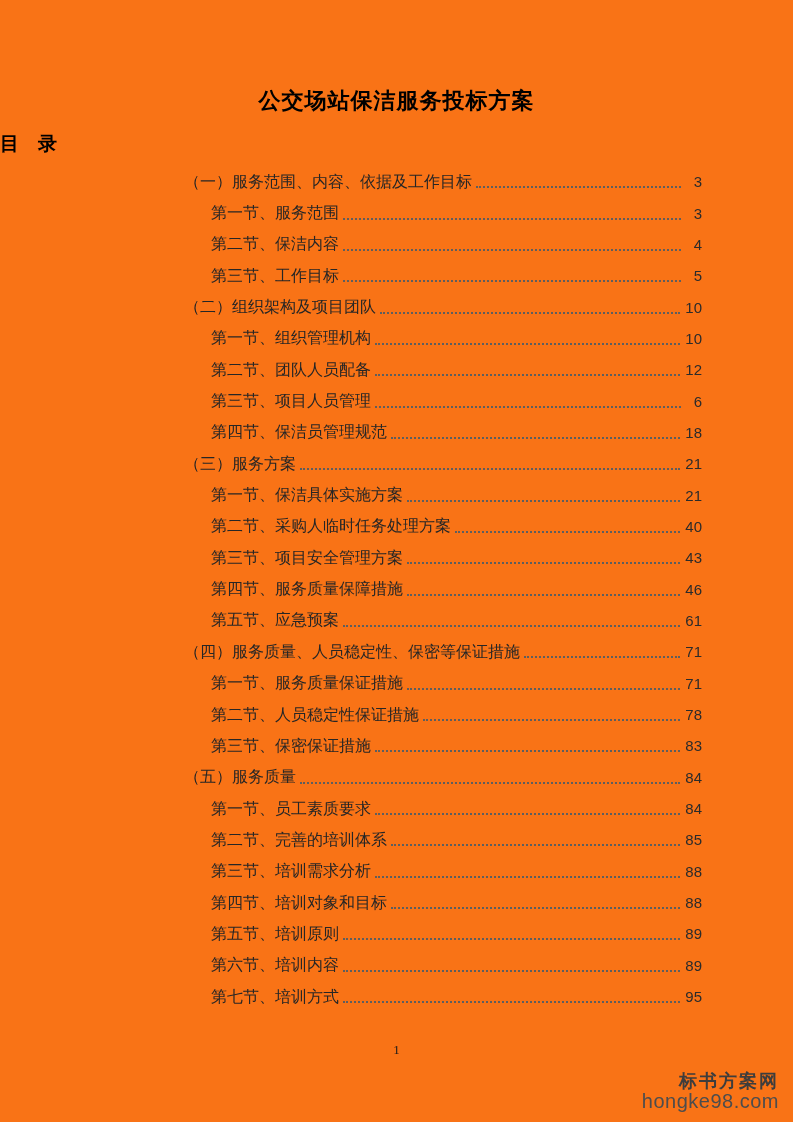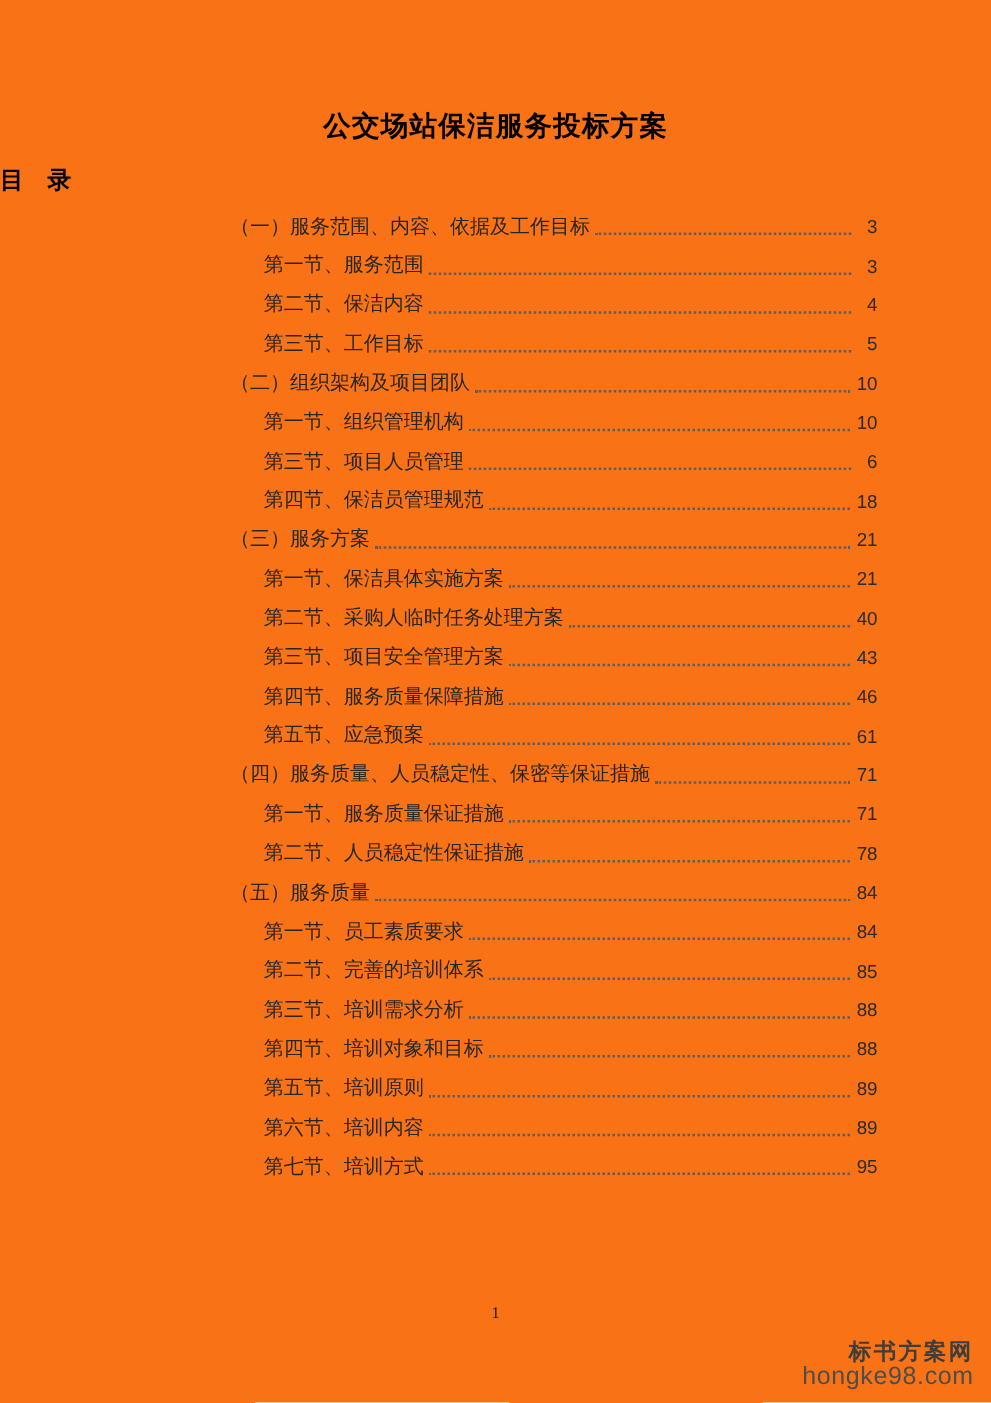--- a/index.html
+++ b/index.html
@@ -140,20 +140,25 @@
     <span class="toc-label">（二）组织架构及项目团队</span>
     <span class="toc-dots"></span>
     <span class="toc-page">10</span>
   </div>
       <div class="toc-row lvl2">
     <span class="toc-label">第一节、组织管理机构</span>
     <span class="toc-dots"></span>
     <span class="toc-page">10</span>
   </div>
       <div class="toc-row lvl2">
+    <span class="toc-label">第二节、团队人员配备</span>
+    <span class="toc-dots"></span>
+    <span class="toc-page">12</span>
+  </div>
+      <div class="toc-row lvl2">
     <span class="toc-label">第三节、项目人员管理</span>
     <span class="toc-dots"></span>
     <span class="toc-page">6</span>
   </div>
       <div class="toc-row lvl2">
     <span class="toc-label">第四节、保洁员管理规范</span>
     <span class="toc-dots"></span>
     <span class="toc-page">18</span>
   </div>
       <div class="toc-row">
@@ -193,20 +198,25 @@
   </div>
       <div class="toc-row lvl2">
     <span class="toc-label">第一节、服务质量保证措施</span>
     <span class="toc-dots"></span>
     <span class="toc-page">71</span>
   </div>
       <div class="toc-row lvl2">
     <span class="toc-label">第二节、人员稳定性保证措施</span>
     <span class="toc-dots"></span>
     <span class="toc-page">78</span>
+  </div>
+      <div class="toc-row lvl2">
+    <span class="toc-label">第三节、保密保证措施</span>
+    <span class="toc-dots"></span>
+    <span class="toc-page">83</span>
   </div>
       <div class="toc-row">
     <span class="toc-label">（五）服务质量</span>
     <span class="toc-dots"></span>
     <span class="toc-page">84</span>
   </div>
       <div class="toc-row lvl2">
     <span class="toc-label">第一节、员工素质要求</span>
     <span class="toc-dots"></span>
     <span class="toc-page">84</span>

